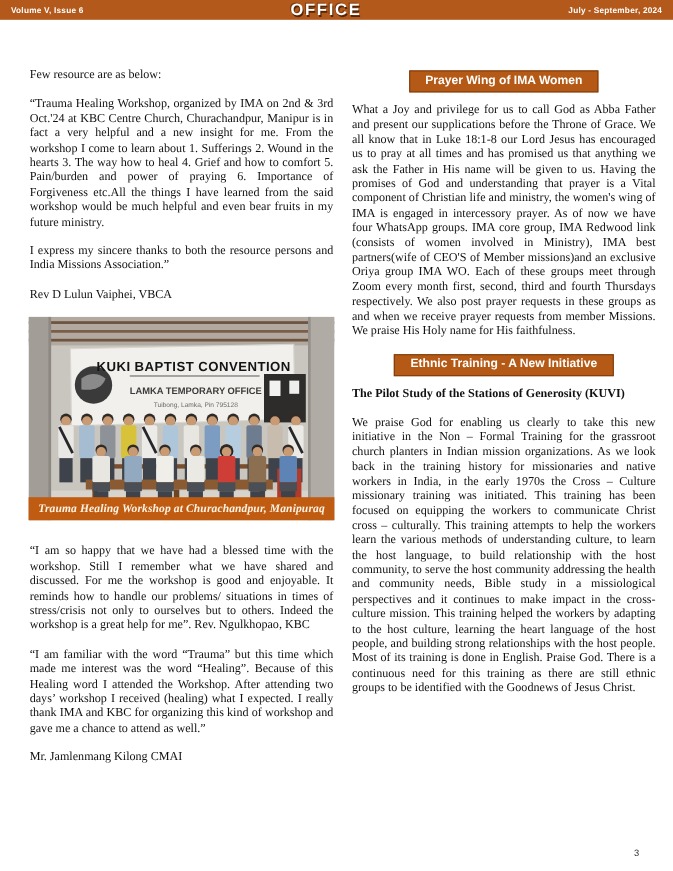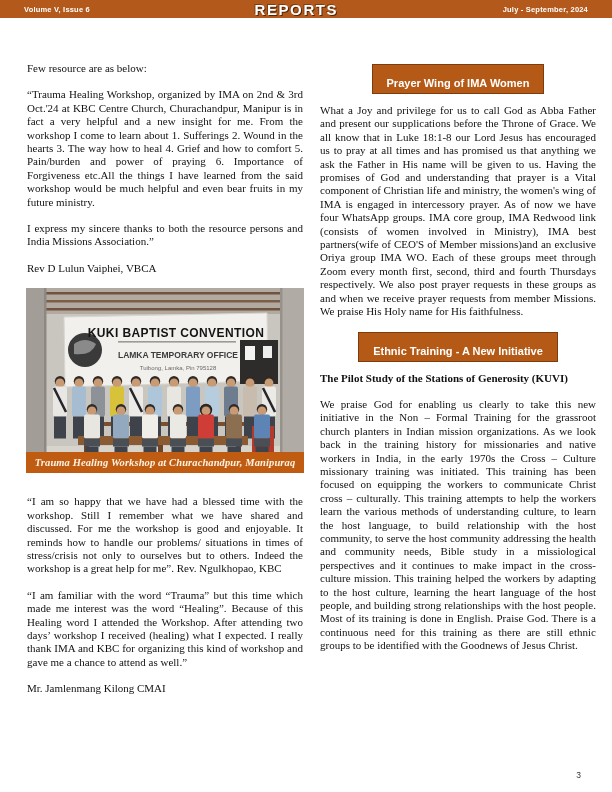--- a/index.html
+++ b/index.html
@@ -4,38 +4,38 @@
 <style>
   html,body{margin:0;padding:0;background:#e9e9e9;}
   .page{
     position:relative;width:612px;height:792px;margin:0 auto;background:#ffffff;
     font-family:"Liberation Serif","DejaVu Serif",serif;color:#111;overflow:hidden;
   }
   
   .masthead{
     position:absolute;top:0;left:0;width:612px;height:18px;background:#b3591b;
     display:flex;align-items:center;justify-content:space-between;box-sizing:border-box;
-    padding:0 24px;font-family:"Liberation Sans",sans-serif;color:#fff;
+    padding:0 10px;font-family:"Liberation Sans",sans-serif;color:#fff;
   }
   .masthead .side{font-size:7.5px;font-weight:bold;letter-spacing:.2px;}
   .masthead .title{
     font-size:15px;font-weight:800;letter-spacing:1.6px;
     text-shadow:1px 1px 0 #4f2608, -1px -1px 0 #7c3c10;
   }
   
   .col{position:absolute;font-size:11px;line-height:13.4px;text-align:justify;}
   .col p{margin:0 0 13px 0;}
   .col-left{left:27px;top:62px;width:276px;}
   .col-right{left:320px;top:64px;width:276px;}
   .sig{text-align:left;}
   
   .badge{
     width:-moz-fit-content;width:fit-content;margin:0 auto 10px auto;background:#b55a16;
     border:1px solid #7e3c0d;color:#fff;font-family:"Liberation Sans",sans-serif;
-    font-weight:bold;font-size:11px;line-height:13px;text-align:center;padding:12px 14px 3px;
+    font-weight:bold;font-size:11px;line-height:13px;text-align:center;padding:2px 14px 3px;
   }
   .badge.second{margin-top:12px;}
   .subhead{font-size:11px;font-weight:bold;margin:0 0 13px 0;text-align:left;}
   
   .photo-figure{position:relative;width:278px;margin:1px 0 22px -1px;}
   .photo-figure svg{display:block;}
   .photo-caption{
     position:absolute;bottom:0;left:0;width:278px;height:21px;background:#c05c12;
     color:#fdf3e3;font-style:italic;font-weight:bold;font-size:10.5px;
     display:flex;align-items:center;justify-content:center;letter-spacing:.1px;
@@ -46,21 +46,21 @@
     font-size:8.5px;color:#333;
   }
 </style>
 </head>
 <body>
 
 <div class="page">
 
   <header class="masthead">
     <span class="side">Volume V, Issue 6</span>
-    <span class="title">REPORTS</span>
+    <span class="title">OFFICE</span>
     <span class="side">July - September, 2024</span>
   </header>
 
   <section class="col col-left">
     <p>Few resource are as below:</p>
     <p>“Trauma Healing Workshop, organized by IMA on 2nd &amp; 3rd Oct.'24 at KBC Centre Church, Churachandpur, Manipur is in fact a very helpful and a new insight for me. From the workshop I come to learn about 1. Sufferings 2. Wound in the hearts 3. The way how to heal 4. Grief and how to comfort 5. Pain/burden and power of praying 6. Importance of Forgiveness etc.All the things I have learned from the said workshop would be much helpful and even bear fruits in my future ministry.</p>
     <p>I express my sincere thanks to both the resource persons and India Missions Association.”</p>
     <p class="sig">Rev D Lulun Vaiphei, VBCA</p>
 
     <figure class="photo-figure">

